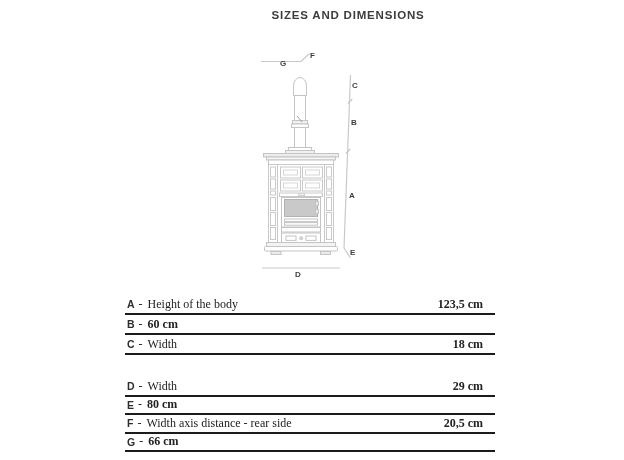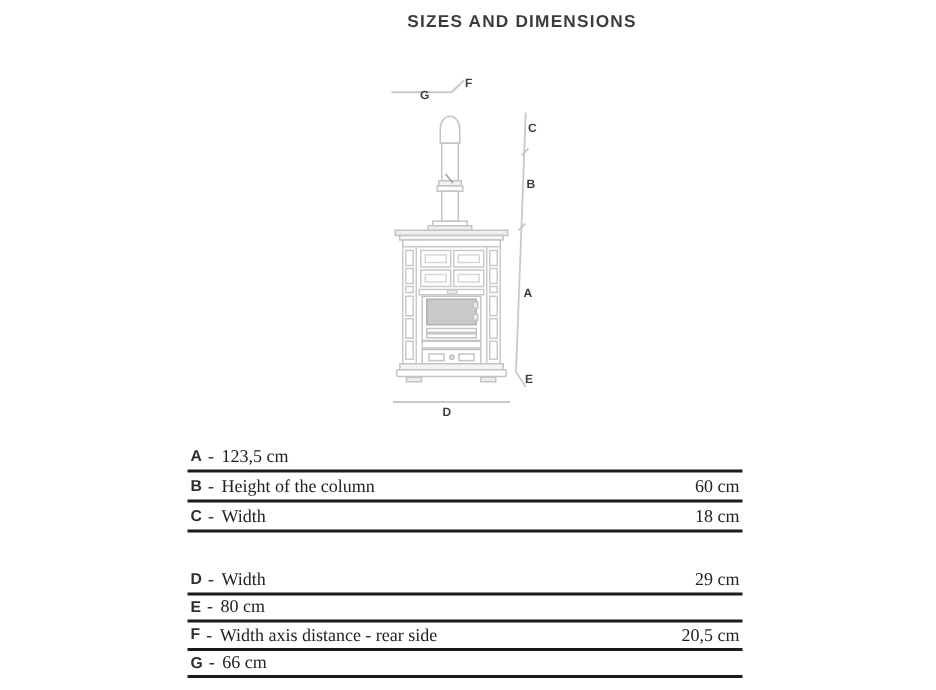--- a/index.html
+++ b/index.html
@@ -33,21 +33,21 @@
     height:20px;border-bottom:2px solid #1b1b1b;
     font-family:"Liberation Serif",serif;font-size:12px;color:#222222;
   }
   #table-2 .trow{height:18.5px;}
   .tkey{
     font-family:"Liberation Sans",sans-serif;font-weight:bold;font-size:10.5px;
     color:#2e2e2e;margin:0 4px 0 2px;
   }
   .tsep{margin-right:5px;}
   .tlabel{flex:1;white-space:nowrap;}
-  .tvalue{font-weight:normal;white-space:nowrap;margin-right:2px;}
+  .tvalue{font-weight:bold;white-space:nowrap;margin-right:12px;}
 </style>
 </head>
 <body>
 
 <div id="page">
 
   <div id="title">SIZES AND DIMENSIONS</div>
 
   <svg id="diagram-svg" width="624" height="460" viewBox="0 0 624 460">
 
@@ -135,26 +135,26 @@
   <div class="marker m-c">C</div>
   <div class="marker m-b">B</div>
   <div class="marker m-a">A</div>
   <div class="marker m-e">E</div>
   <div class="marker m-d">D</div>
 
   <div class="dim-table" id="table-1">
     <div class="trow">
       <span class="tkey">A</span>
       <span class="tsep">-</span>
+      <span class="tlabel">Height of the body</span>
       <span class="tvalue">123,5 cm</span>
     </div>
     <div class="trow">
       <span class="tkey">B</span>
       <span class="tsep">-</span>
-      <span class="tlabel">Height of the column</span>
       <span class="tvalue">60 cm</span>
     </div>
     <div class="trow">
       <span class="tkey">C</span>
       <span class="tsep">-</span>
       <span class="tlabel">Width</span>
       <span class="tvalue">18 cm</span>
     </div>
   </div>
 

